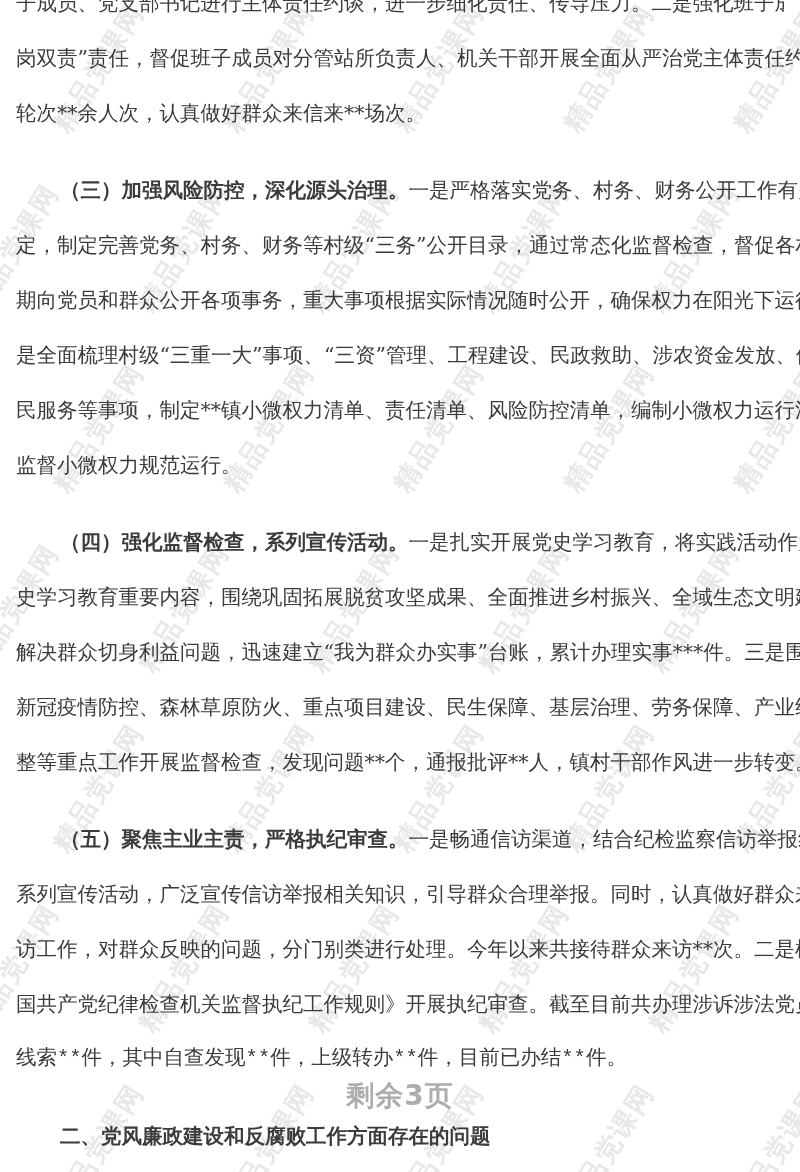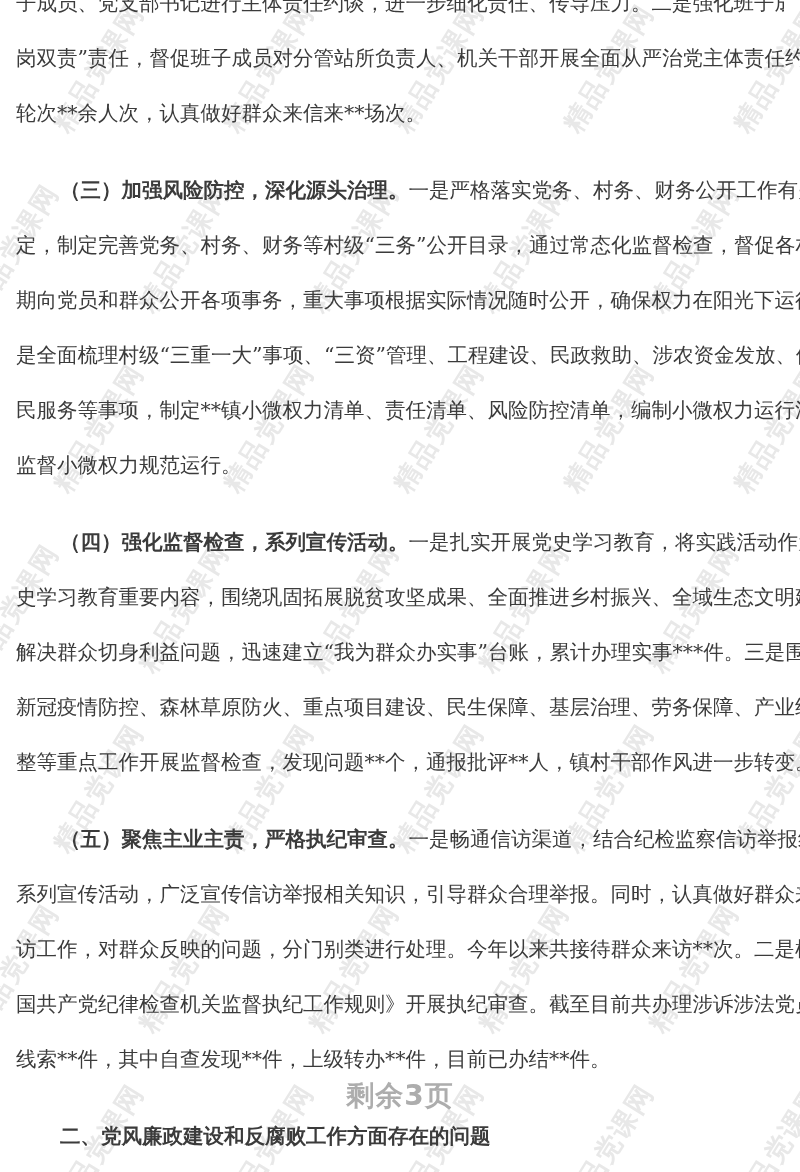--- a/index.html
+++ b/index.html
@@ -145,21 +145,21 @@
       <div class="line" style="top: 448px;">监督小微权力规范运行。</div>
       <div class="line indent" style="top: 525px;"><span class="b" style="font-weight: bold;">（四）强化监督检查，系列宣传活动。</span><span>一是扎实开展党史学习教育，将实践活动作为党</span></div>
       <div class="line" style="top: 580px;">史学习教育重要内容，围绕巩固拓展脱贫攻坚成果、全面推进乡村振兴、全域生态文明建设、</div>
       <div class="line" style="top: 635px;">解决群众切身利益问题，迅速建立“我为群众办实事”台账，累计办理实事***件。三是围绕</div>
       <div class="line" style="top: 690px;">新冠疫情防控、森林草原防火、重点项目建设、民生保障、基层治理、劳务保障、产业结构调</div>
       <div class="line" style="top: 745px;">整等重点工作开展监督检查，发现问题**个，通报批评**人，镇村干部作风进一步转变。</div>
       <div class="line indent" style="top: 822px;"><span class="b" style="font-weight: bold;">（五）聚焦主业主责，严格执纪审查。</span><span>一是畅通信访渠道，结合纪检监察信访举报线上</span></div>
       <div class="line" style="top: 877px;">系列宣传活动，广泛宣传信访举报相关知识，引导群众合理举报。同时，认真做好群众来信来</div>
       <div class="line" style="top: 932px;">访工作，对群众反映的问题，分门别类进行处理。今年以来共接待群众来访**次。二是根据《中</div>
       <div class="line" style="top: 987px;">国共产党纪律检查机关监督执纪工作规则》开展执纪审查。截至目前共办理涉诉涉法党员问题</div>
-      <div class="line" style="top: 1042px;">线索**件，其中自查发现**件，上级转办**件，目前已办结**件。</div>
+      <div class="line" style="top: 1042px; font-family: Liberation Mono, monospace;">线索**件，其中自查发现**件，上级转办**件，目前已办结**件。</div>
       <div class="line indent heading-line" style="top: 1119px;">二、党风廉政建设和反腐败工作方面存在的问题</div>
     </div>
 
   <div id="teaser">
     <span class="teaser-seg">剩余3页</span>
   </div>
 
 </div>
 
 </body></html>

